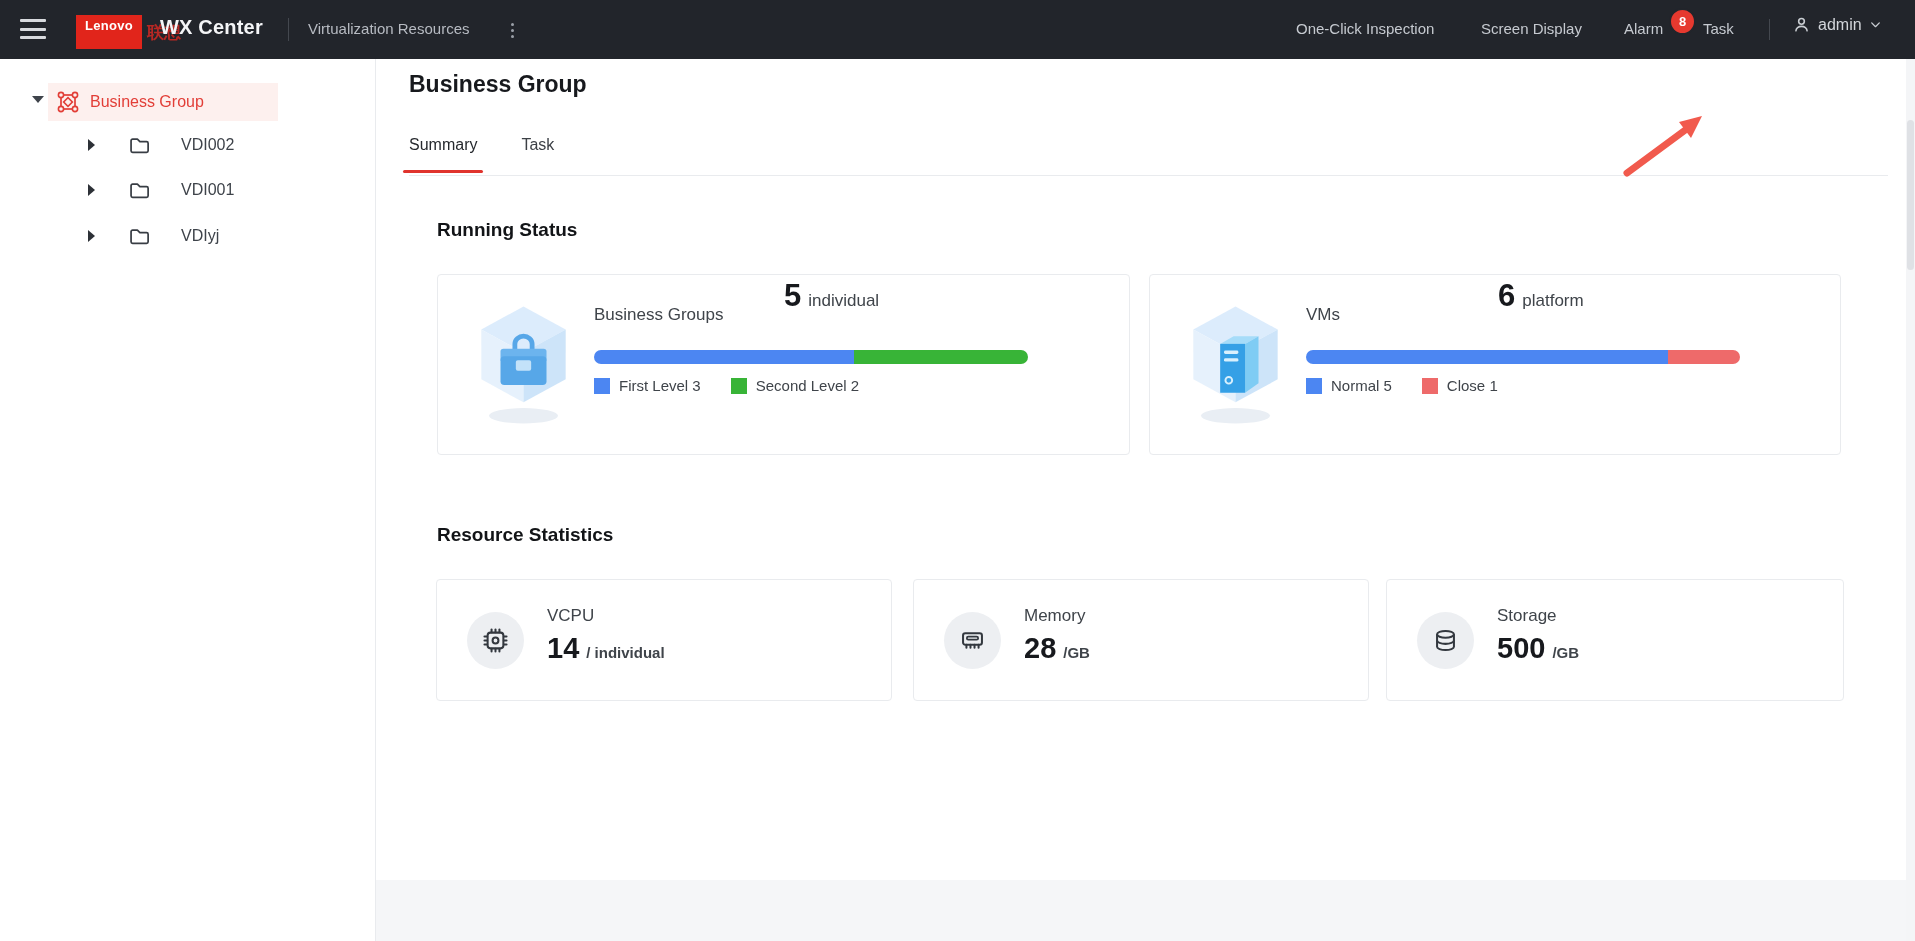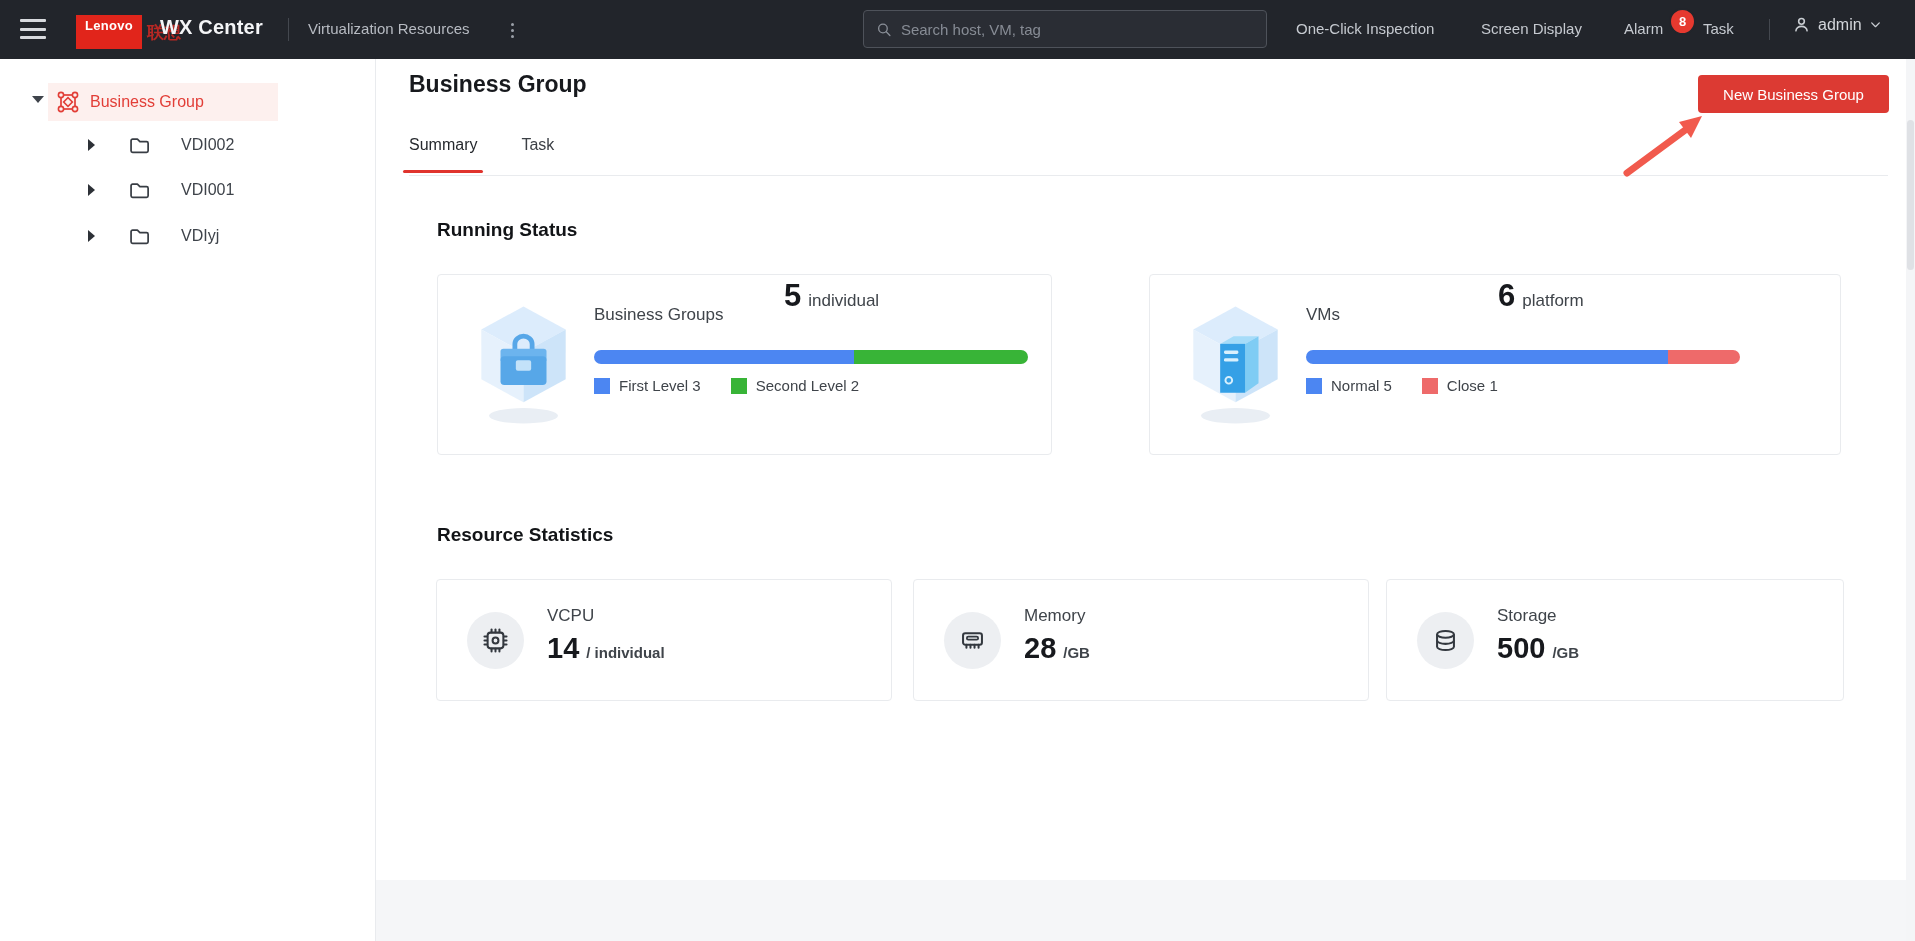--- a/index.html
+++ b/index.html
@@ -41,21 +41,21 @@
   .page-title { position:absolute; left:33px; top:12px; font-size:23px; font-weight:bold; color:#17191d; }
   .primary-btn { position:absolute; left:1322px; top:16px; width:191px; height:38px; background:#dc3a33; color:#fff; font-size:15px; border:none; border-radius:4px; cursor:pointer; font-family:"Liberation Sans", sans-serif; }
   .tabs { position:absolute; left:33px; top:77px; display:flex; gap:44px; }
   .tab { font-size:16px; color:#3c4046; padding-bottom:27px; position:relative; cursor:pointer; }
   .tab.active { color:#26292e; }
   .tab.active::after { content:""; position:absolute; left:-6px; right:-6px; bottom:8px; height:3px; background:#e0342d; border-radius:2px; }
   .tab-border { position:absolute; left:33px; top:116px; width:1479px; height:1px; background:#e9ebee; }
 
   .section-heading { position:absolute; font-size:19px; font-weight:bold; color:#121417; }
   .card { position:absolute; border:1px solid #e9ebee; border-radius:4px; background:#fff; }
-  .rs-card { top:215px; width:615px; height:181px; }
+  .rs-card { top:215px; width:693px; height:181px; }
   .rs-icon { position:absolute; left:28px; top:24px; }
   .rs-label { position:absolute; left:156px; top:30px; font-size:17px; color:#3f444a; }
   .rs-value { position:absolute; left:346px; top:3px; display:flex; align-items:baseline; }
   .rs-value .num { font-size:31px; font-weight:bold; color:#17191d; }
   .rs-value .unit { font-size:17px; color:#3f444a; margin-left:7px; }
   .bar { position:absolute; left:156px; top:75px; width:434px; height:14px; border-radius:7px; overflow:hidden; display:flex; }
   .bar .seg { height:100%; }
   .legend { position:absolute; left:156px; top:102px; display:flex; gap:30px; }
   .legend .item { display:flex; align-items:center; gap:9px; }
   .legend .sw { width:16px; height:16px; }
@@ -90,27 +90,20 @@
 
   <div class="abs app-name">WX Center</div>
   <div class="abs tb-divider"></div>
   <div class="abs nav-context">Virtualization Resources</div>
   <div class="abs kebab">
       <i></i>
       <i></i>
       <i></i>
     </div>
 
-  <div class="abs search-box">
-    <svg width="17" height="17" viewBox="0 0 24 24">
-      <circle cx="10.5" cy="10.5" r="6.5" fill="none" stroke="#8a8f98" stroke-width="2"></circle>
-      <line x1="15.5" y1="15.5" x2="21" y2="21" stroke="#8a8f98" stroke-width="2" stroke-linecap="round"></line>
-    </svg>
-    <input type="text" value="" placeholder="Search host, VM, tag" style="">
-  </div>
 
   <div class="abs tb-item" style="left:1296px;">One-Click Inspection</div>
   <div class="abs tb-item" style="left:1481px;">Screen Display</div>
   <div class="abs tb-item" style="left:1624px;">Alarm</div>
   <div class="abs alarm-badge">8</div>
   <div class="abs tb-item" style="left:1703px;">Task</div>
   <div class="abs tb-divider2"></div>
 
   <div class="abs user-block">
     <svg width="19" height="19" viewBox="0 0 24 24">
@@ -161,21 +154,20 @@
     <span class="caret-right"></span>
     <svg width="23" height="23" viewBox="0 0 24 24" style="margin-left:13px;">
       <path d="M3.2,7 a1.6,1.6 0 0 1 1.6,-1.6 h5 l2.6,2.6 h7 a1.6,1.6 0 0 1 1.6,1.6 v8 a1.6,1.6 0 0 1 -1.6,1.6 h-14.6 a1.6,1.6 0 0 1 -1.6,-1.6 z" fill="none" stroke="#383d44" stroke-width="1.8" stroke-linejoin="round"></path>
     </svg>
     <span class="tree-item-label">VDIyj</span>
   </div>
 </div>
 
 <div class="main">
   <h1 class="page-title">Business Group</h1>
-  <button class="primary-btn">New Business Group</button>
 
   <div class="tabs">
     <div class="tab active">Summary</div>
     <div class="tab">Task</div>
   </div>
   <div class="tab-border"></div>
 
   <div class="section-heading" style="left:61px; top:160px;">Running Status</div>
 
   <div class="card rs-card" style="left:61px;">

